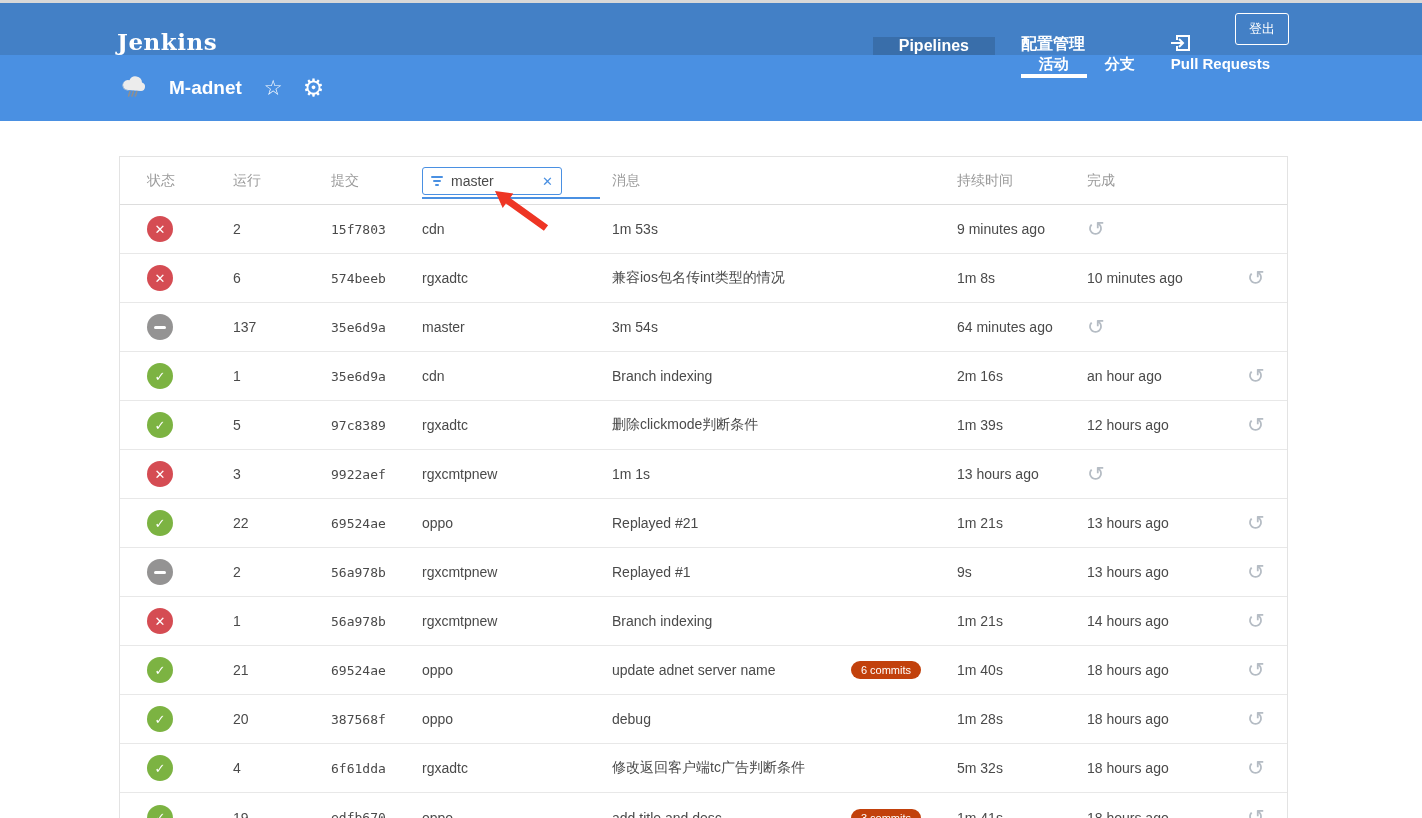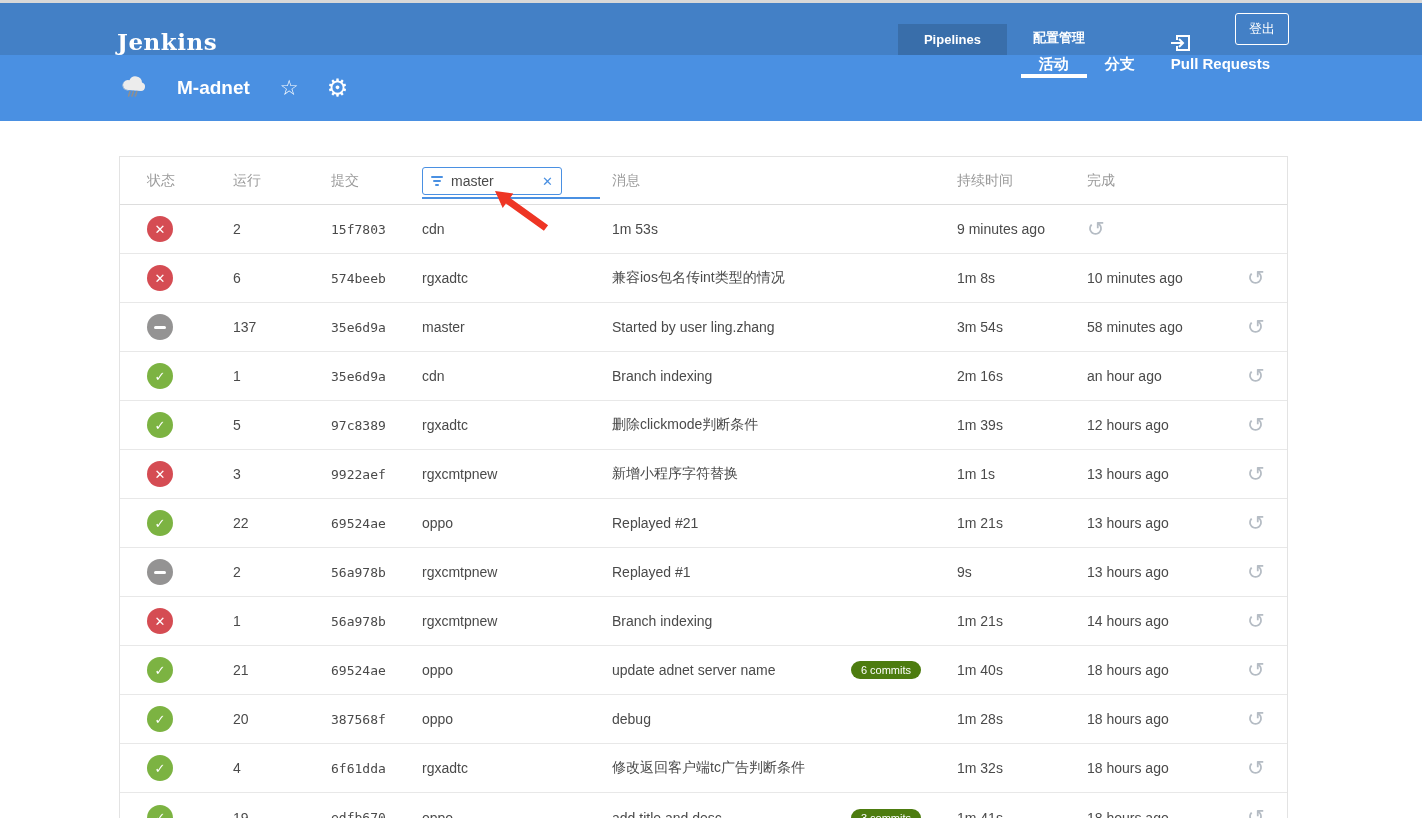--- a/index.html
+++ b/index.html
@@ -6,51 +6,51 @@
   html,body { width:1422px; height:818px; overflow:hidden; background:#fff;
     font-family:"Liberation Sans","DejaVu Sans",sans-serif; }
 
   .top-edge { height:3px; background:#d8d8d8; }
 
   
   .navbar { height:52px; background:#4380c6; display:flex; align-items:flex-end; color:#fff; }
   .brand { font-family:"DejaVu Serif","Liberation Serif",serif; font-weight:bold; font-size:23px;
     display:flex; align-items:center; margin-left:117px; letter-spacing:.5px; }
   .nav-spacer { flex:1; }
-  .nav-item { display:flex; align-items:center; padding:8px 26px; font-size:13px; font-weight:bold; cursor:pointer; }
+  .nav-item { display:flex; align-items:center; padding:0 26px; font-size:16px; font-weight:bold; cursor:pointer; }
   .nav-item.active { background:rgba(0,0,0,0.14); }
   .logout-icon { display:flex; align-items:center; margin:0 42px 0 58px; cursor:pointer; }
   .logout-btn { align-self:center; border:1px solid #fff; border-radius:3px; background:transparent;
     color:#ffffff; font-size:13px; padding:6px 13px; margin-right:133px; cursor:pointer;
     font-family:"Liberation Sans","DejaVu Sans",sans-serif; }
 
   
   .subheader { height:66px; background:#4a90e2; display:flex; align-items:stretch; color:#fff; }
-  .ph-left { display:flex; align-items:center; gap:28px; margin-left:119px; }
+  .ph-left { display:flex; align-items:center; gap:20px; margin-left:119px; }
   .pipeline-name { font-size:19px; font-weight:bold; }
   .fav-star { font-size:21px; cursor:pointer; margin-left:2px; }
   .gear { font-size:24px; cursor:pointer; line-height:1; }
   .tabs { margin-left:auto; margin-right:134px; display:flex; align-items:flex-start; }
   .tab { display:flex; align-items:center; padding:0 18px; font-size:15px; font-weight:bold;
     border-bottom:4px solid transparent; cursor:pointer; }
   .tab.active { border-bottom-color:#fff; }
 
   
   .table-wrap { width:1169px; margin:35px 0 0 119px; background:#fff;
     border:1px solid #e3e3e3; }
   .thead, .row { display:grid;
     grid-template-columns:86px 98px 91px 190px 345px 130px 160px 42px;
     padding-left:27px; align-items:center; }
   .thead { height:48px; color:#9b9b9b; font-size:14px; border-bottom:1px solid #ddd; }
   .row { height:49px; border-bottom:1px solid #e8e8e8; font-size:14px; color:#4a4a4a; cursor:pointer; }
   .row:last-child { border-bottom:none; }
 
   .c-commit { font-family:"DejaVu Sans Mono","Liberation Mono",monospace; font-size:13px; }
   .c-msg { display:flex; align-items:center; justify-content:space-between; padding-right:36px; }
-  .badge { background:#4d7c0f; color:#fff; font-size:11px; padding:3px 10px; border-radius:10px; white-space:nowrap; }
+  .badge { background:#c2410c; color:#fff; font-size:11px; padding:3px 10px; border-radius:10px; white-space:nowrap; }
 
   .status-circle { width:26px; height:26px; border-radius:50%; display:flex; align-items:center;
     justify-content:center; color:#fff; font-size:13px; font-weight:bold; }
   .st-failure { background:#d54c53; }
   .st-success { background:#7cb342; }
   .st-aborted { background:#949393; }
   .glyph.bar { width:12px; height:3px; background:#fff; border-radius:2px; }
 
   .replay-btn { background:none; border:none; color:#b5bcc4; font-size:21px; cursor:pointer; line-height:1;
     font-family:"DejaVu Sans","Liberation Sans",sans-serif; }
@@ -170,26 +170,22 @@
 
   <div class="row">
     <div>
           <div class="status-circle st-aborted">
             <span class="glyph bar"></span>
           </div>
         </div>
     <div class="c-run">137</div>
     <div class="c-commit">35e6d9a</div>
     <div class="c-branch">master</div>
-    <div class="c-msg">
-      <span class="c-msg-text">Started by user ling.zhang</span>
-
-    </div>
     <div class="c-duration">3m 54s</div>
-    <div class="c-completed">58 minutes ago</div>
+    <div class="c-completed">64 minutes ago</div>
     <div><button class="replay-btn">↺</button></div>
   </div>
 
   <div class="row">
     <div>
           <div class="status-circle st-success">
             <span class="glyph">✓</span>
           </div>
         </div>
     <div class="c-run">1</div>
@@ -224,24 +220,20 @@
 
   <div class="row">
     <div>
           <div class="status-circle st-failure">
             <span class="glyph">✕</span>
           </div>
         </div>
     <div class="c-run">3</div>
     <div class="c-commit">9922aef</div>
     <div class="c-branch">rgxcmtpnew</div>
-    <div class="c-msg">
-      <span class="c-msg-text">新增小程序字符替换</span>
-
-    </div>
     <div class="c-duration">1m 1s</div>
     <div class="c-completed">13 hours ago</div>
     <div><button class="replay-btn">↺</button></div>
   </div>
 
   <div class="row">
     <div>
           <div class="status-circle st-success">
             <span class="glyph">✓</span>
           </div>
@@ -336,21 +328,21 @@
             <span class="glyph">✓</span>
           </div>
         </div>
     <div class="c-run">4</div>
     <div class="c-commit">6f61dda</div>
     <div class="c-branch">rgxadtc</div>
     <div class="c-msg">
       <span class="c-msg-text">修改返回客户端tc广告判断条件</span>
 
     </div>
-    <div class="c-duration">1m 32s</div>
+    <div class="c-duration">5m 32s</div>
     <div class="c-completed">18 hours ago</div>
     <div><button class="replay-btn">↺</button></div>
   </div>
 
   <div class="row">
     <div>
           <div class="status-circle st-success">
             <span class="glyph">✓</span>
           </div>
         </div>

